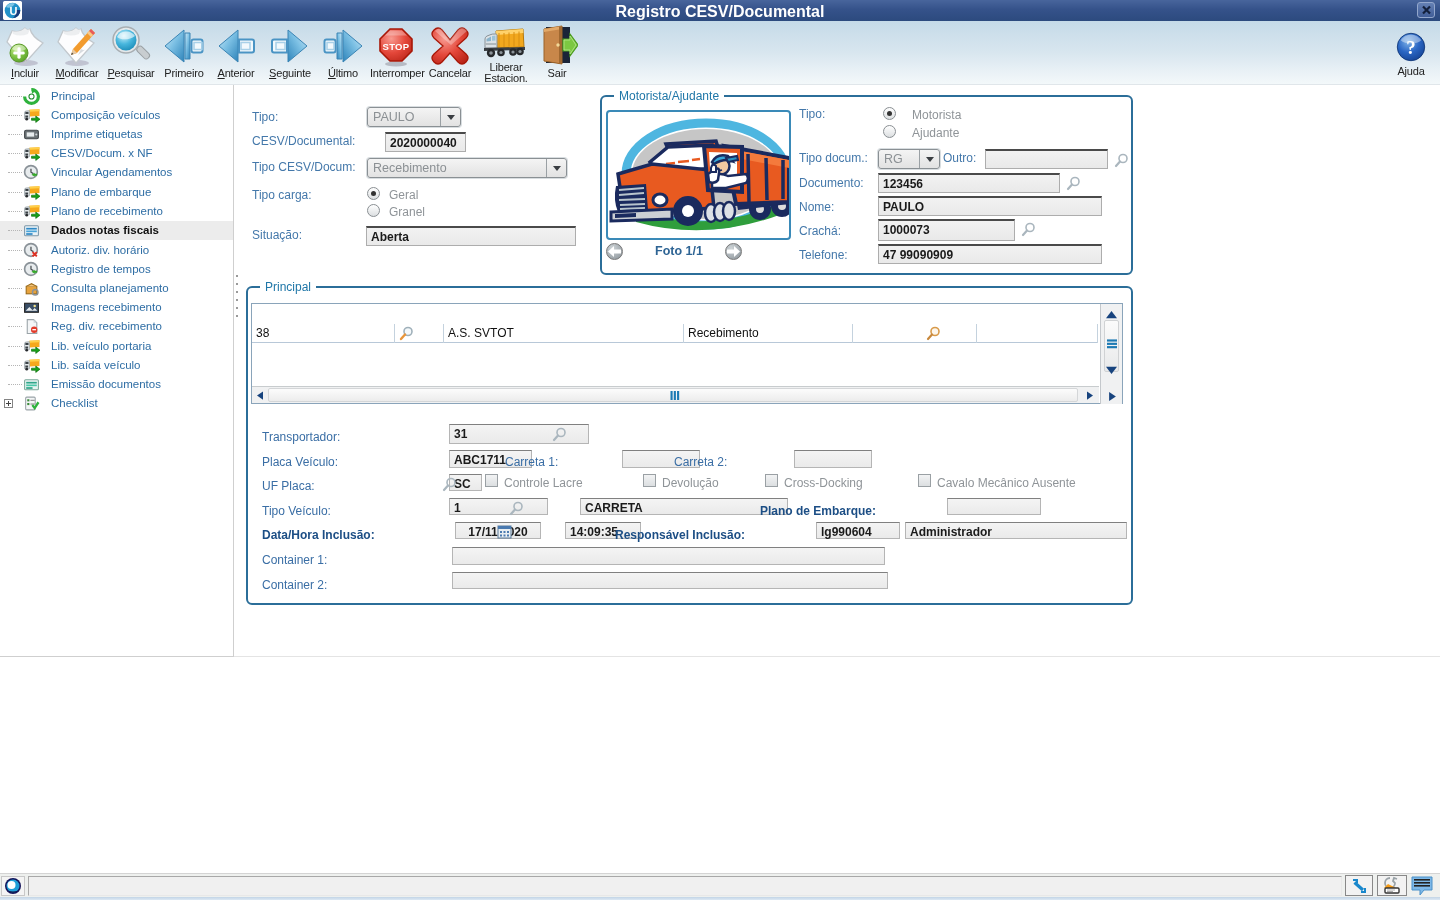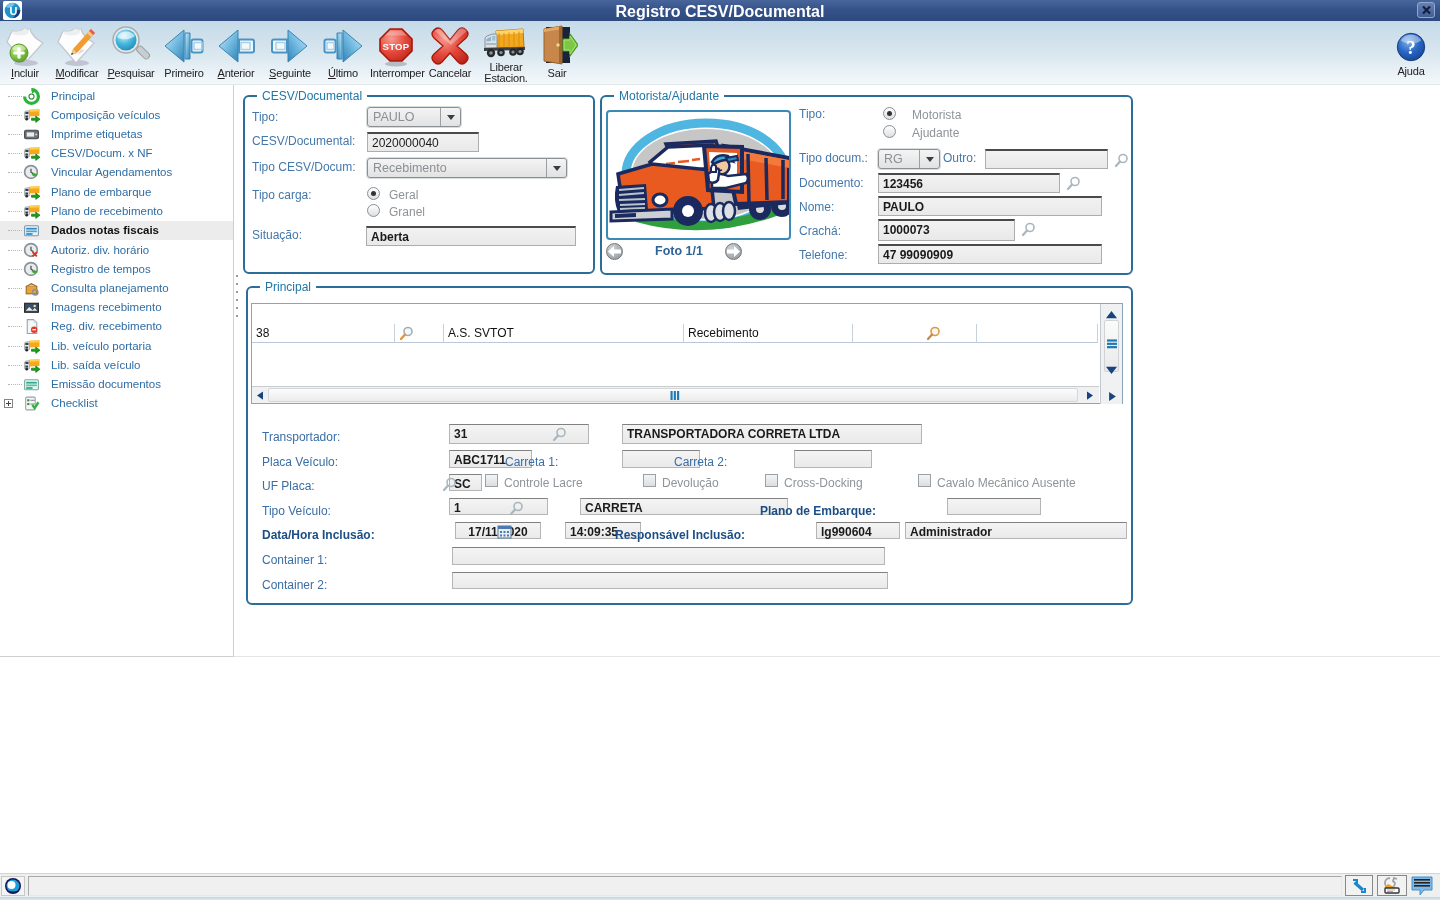--- a/index.html
+++ b/index.html
@@ -401,28 +401,25 @@
           <circle cx="9" cy="5.5" r="4" fill="#fdf6ec" stroke="#d89a4a" stroke-width="1.6"></circle>
           <path d="M6 8.5 L2 13" stroke="#c8883c" stroke-width="2.2" stroke-linecap="round"></path>
         </g>
         <g id="magm">
           <circle cx="9" cy="5.5" r="4" fill="#f4f8fa" stroke="#9fb0ba" stroke-width="1.6"></circle>
           <path d="M6 8.5 L2 13" stroke="#e8953a" stroke-width="2.4" stroke-linecap="round"></path>
         </g>
 </defs>
     </svg>
 
-<div class="gb" style="left:9px;top:10px;width:352px;height:179px">
-      <span class="glbl">CESV/Documental</span>
-    </div>
 <span class="lbl" style="left:18px;top:25px">Tipo:</span>
 <div class="dd" style="left:133px;top:22px;width:94px;height:20px">PAULO</div>
 <div class="ddbtn" style="left:206px;top:23px;height:18px"></div>
 <span class="lbl" style="left:18px;top:49px">CESV/Documental:</span>
-<div class="inp" style="left:133px;top:47px;width:112px;height:20px;font-weight:normal">2020000040</div>
+<div class="inp" style="left:151px;top:47px;width:81px;height:20px;font-weight:bold">2020000040</div>
 <span class="lbl" style="left:18px;top:75px">Tipo CESV/Docum:</span>
 <div class="dd" style="left:133px;top:73px;width:200px;height:20px">Recebimento</div>
 <div class="ddbtn" style="left:312px;top:74px;height:18px"></div>
 <span class="lbl" style="left:18px;top:103px">Tipo carga:</span>
 <span class="radio on" style="left:133px;top:102px"></span>
     <span class="glabel" style="left:155px;top:103px">Geral</span>
 <span class="radio" style="left:133px;top:119px"></span>
     <span class="glabel" style="left:155px;top:120px">Granel</span>
 <span class="lbl" style="left:18px;top:143px">Situação:</span>
 <div class="inp" style="left:132px;top:141px;width:210px;height:20px;font-weight:bold">Aberta</div>
@@ -561,21 +558,20 @@
     <svg class="abs" style="right:6px;top:4px" width="6" height="9" viewBox="0 0 8 11">
           <path d="M0 0 L8 5.5 L0 11 Z" fill="#17437e"></path>
         </svg>
   </div>
 </div>
 <span class="lblr" style="left:28px;top:345px">Transportador:</span>
 <div class="inpf" style="left:167px;top:339px;width:140px;height:20px">31</div>
 <svg class="mag" style="left:318px;top:342px" viewBox="0 0 15 15">
       <use href="#magg"></use>
     </svg>
-<div class="inpf" style="left:340px;top:339px;width:300px;height:20px">TRANSPORTADORA CORRETA LTDA</div>
 <span class="lblr" style="left:28px;top:370px">Placa Veículo:</span>
 <div class="inpf" style="left:167px;top:365px;width:83px;height:18px">ABC1711</div>
 <span class="lblr" style="left:271px;top:370px">Carreta 1:</span>
 <div class="inpf" style="left:340px;top:365px;width:78px;height:18px"></div>
 <span class="lblr" style="left:440px;top:370px">Carreta 2:</span>
 <div class="inpf" style="left:512px;top:365px;width:78px;height:18px"></div>
 <span class="lblr" style="left:28px;top:394px">UF Placa:</span>
 <div class="inpf" style="left:167px;top:389px;width:33px;height:17px">SC</div>
 <svg class="mag" style="left:208px;top:392px" viewBox="0 0 15 15">
       <use href="#magg"></use>

